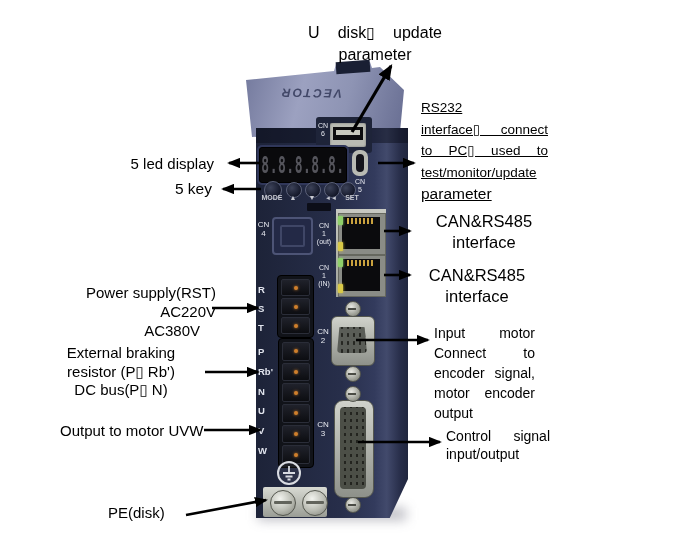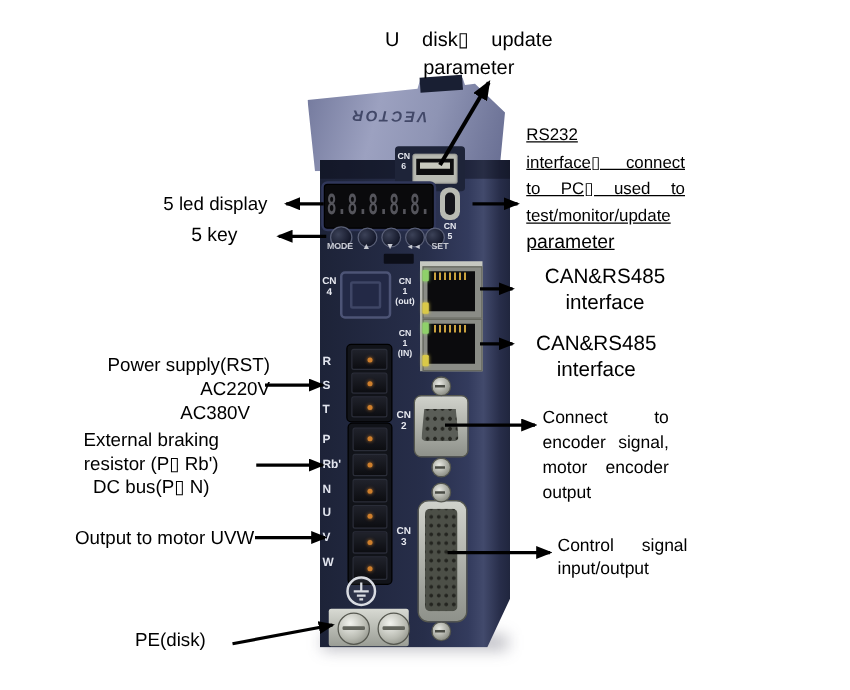--- a/index.html
+++ b/index.html
@@ -14,21 +14,21 @@
   .jlines .ln:last-child{text-align-last:left;}
 
   #label-u-disk{left:308px;top:22px;width:134px;font-size:16px;line-height:22px;}
   #label-u-disk .ln:first-child{text-align:justify;text-align-last:justify;}
   #label-u-disk .ln:last-child{text-align:center;}
 
   #label-rs232{left:421px;top:97px;width:127px;font-size:13.5px;line-height:21.5px;text-decoration:underline;}
   #label-rs232 .ln:last-child{font-size:15.5px;}
 
   #label-led{left:106px;top:155px;width:108px;font-size:15px;text-align:right;}
-  #label-key{left:88px;top:180px;width:102px;font-size:15.5px;text-align:right;}
+  #label-key{left:110px;top:180px;width:102px;font-size:15.5px;text-align:right;}
 
   #label-power{left:84px;top:283px;width:132px;font-size:15px;line-height:19px;text-align:right;}
   #label-power .ln:last-child{margin-right:16px;}
 
   #label-braking{left:52px;top:344px;width:138px;font-size:15px;line-height:18.7px;text-align:center;}
 
   #label-output{left:60px;top:422px;width:144px;font-size:15px;}
   #label-pe{left:108px;top:504px;width:80px;font-size:15px;}
 
   #label-can-out{left:432px;top:211px;width:104px;font-size:16.5px;line-height:21px;text-align:center;}
@@ -52,21 +52,21 @@
        background:linear-gradient(90deg,#1d2338 0%,#272e4a 55%,#333b5d 78%,#424a6c 86%,#272d49 95%,#20263e 100%);
        clip-path:polygon(0 0,100% 0,100% 90%,88% 100%,0 100%);}
   .body-topband{left:256px;top:128px;width:152px;height:15px;background:rgba(8,10,22,.45);z-index:4;}
 
   .usb-backing{left:316px;top:117px;width:56px;height:36px;background:#1e2439;border-radius:3px;z-index:4;}
   .usb6{left:330px;top:123px;width:36px;height:24px;background:#b9bbb3;border-radius:2px;z-index:5;
         box-shadow:inset 0 0 2px #666;}
   .usb6-slot{left:333px;top:127px;width:30px;height:13px;background:#0d0d0f;z-index:6;}
   .usb6-tongue{left:336px;top:130px;width:24px;height:5px;background:#c9cabf;z-index:7;}
 
-  .conn-lbl{position:absolute;color:#e7e9f0;font-size:7px;font-weight:bold;line-height:8px;
+  .conn-lbl{position:absolute;color:#e7e9f0;font-size:7px;font-weight:normal;line-height:8px;
             text-align:center;white-space:pre-line;z-index:8;}
   #cn6-lbl{left:316px;top:122px;width:14px;}
   #cn5-lbl{left:351px;top:178px;width:18px;}
   #cn4-lbl{left:256px;top:220px;width:15px;font-size:8px;line-height:9px;}
   #cn1out-lbl{left:313px;top:222px;width:22px;}
   #cn1in-lbl{left:313px;top:264px;width:22px;}
   #cn2-lbl{left:315px;top:327px;width:16px;font-size:8px;line-height:9px;}
   #cn3-lbl{left:315px;top:420px;width:16px;font-size:8px;line-height:9px;}
 
   .display{left:259px;top:147px;width:86px;height:34px;background:#0a0a0c;border:1px solid #000;
@@ -304,20 +304,21 @@
   <div class="lbl" id="label-pe">PE(disk)</div>
   <div class="lbl" id="label-can-out">
       <span class="ln">CAN&amp;RS485</span>
       <span class="ln">interface</span>
     </div>
   <div class="lbl" id="label-can-in">
       <span class="ln">CAN&amp;RS485</span>
       <span class="ln">interface</span>
     </div>
   <div class="lbl jlines" id="label-encoder">
+      <span class="ln">Input motor</span>
       <span class="ln">Connect to</span>
       <span class="ln">encoder signal,</span>
       <span class="ln">motor encoder</span>
       <span class="ln">output</span>
     </div>
   <div class="lbl jlines" id="label-control">
       <span class="ln">Control signal</span>
       <span class="ln">input/output</span>
     </div>
 

